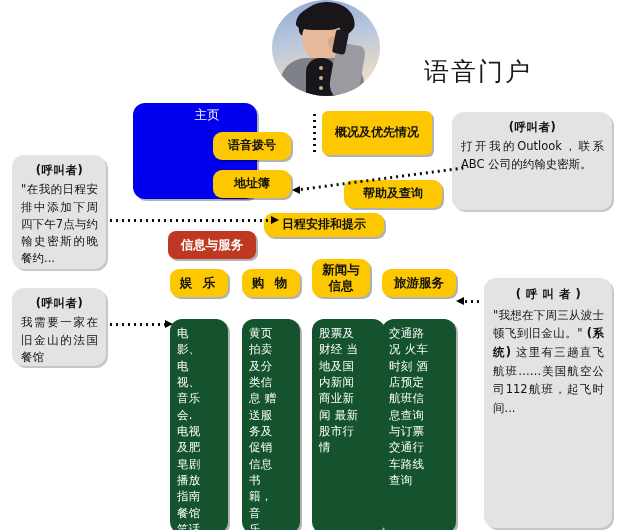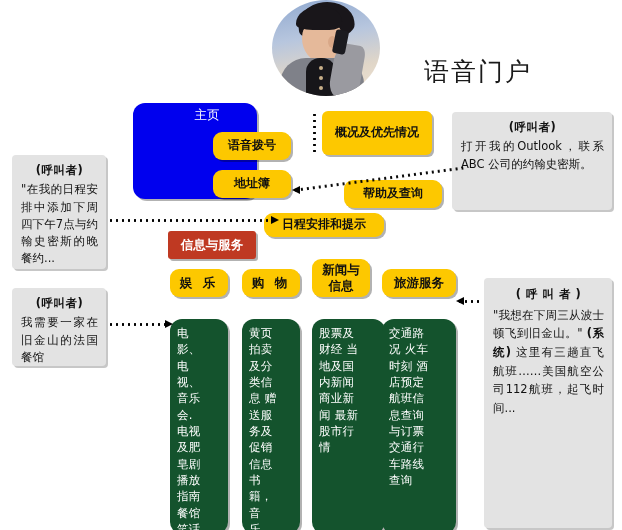--- a/index.html
+++ b/index.html
@@ -104,21 +104,21 @@
     font-size: 11.5px;
     line-height: 1.42;
     letter-spacing: 0.3px;
     overflow: hidden;
     margin-top: 8px;
   }
   .callout {
     position: absolute;
     background: #e3e3e3;
     color: #111111;
-    border-radius: 4px;
+    border-radius: 12px;
     box-shadow: 2px 2px 0 rgba(0,0,0,0.22);
     padding: 7px 8px 7px 9px;
     font-size: 11.5px;
     line-height: 1.5;
     text-align: justify;
     overflow: hidden;
   }
   .callout .who {
     display: block; text-align: center; font-weight: bold;
     margin-bottom: 2px; letter-spacing: 0.5px;
@@ -135,21 +135,21 @@
   }
   #n-email    { left: 139px; top: 126px; width: 65px; height: 64px; font-size: 11.5px;
                 flex-direction: column; line-height: 1.45; }
   #n-dial     { left: 213px; top: 132px; width: 78px; height: 28px; font-size: 12px; }
   #n-addr     { left: 213px; top: 170px; width: 78px; height: 28px; font-size: 12px; }
 
   #n-overview { left: 322px; top: 111px; width: 110px; height: 44px; font-size: 12px; border-radius: 6px; }
   #n-help     { left: 344px; top: 180px; width: 98px; height: 28px; font-size: 12px; }
   #n-sched    { left: 264px; top: 213px; width: 120px; height: 24px; font-size: 12px; text-align: right; }
 
-  #n-infosvc  { left: 168px; top: 231px; width: 88px; height: 28px; font-size: 12.5px; }
+  #n-infosvc  { left: 168px; top: 231px; width: 88px; height: 28px; font-size: 12.5px; border-radius: 8px; }
 
   #n-cat0 { left: 170px; top: 269px; width: 58px; height: 28px; font-size: 12.5px; letter-spacing: 3px; }
   #n-cat1 { left: 242px; top: 269px; width: 58px; height: 28px; font-size: 12.5px; letter-spacing: 3px; }
   #n-cat2 { left: 312px; top: 259px; width: 58px; height: 38px; font-size: 12.5px;
             flex-direction: column; line-height: 1.3; }
   #n-cat3 { left: 382px; top: 269px; width: 74px; height: 28px; font-size: 12.5px; }
 
   #col0 { position:absolute; left: 170px; top: 311px; width: 58px; height: 215px; }
   #col1 { position:absolute; left: 242px; top: 311px; width: 58px; height: 215px; }
   #col2 { position:absolute; left: 312px; top: 311px; width: 73px; height: 215px; }

